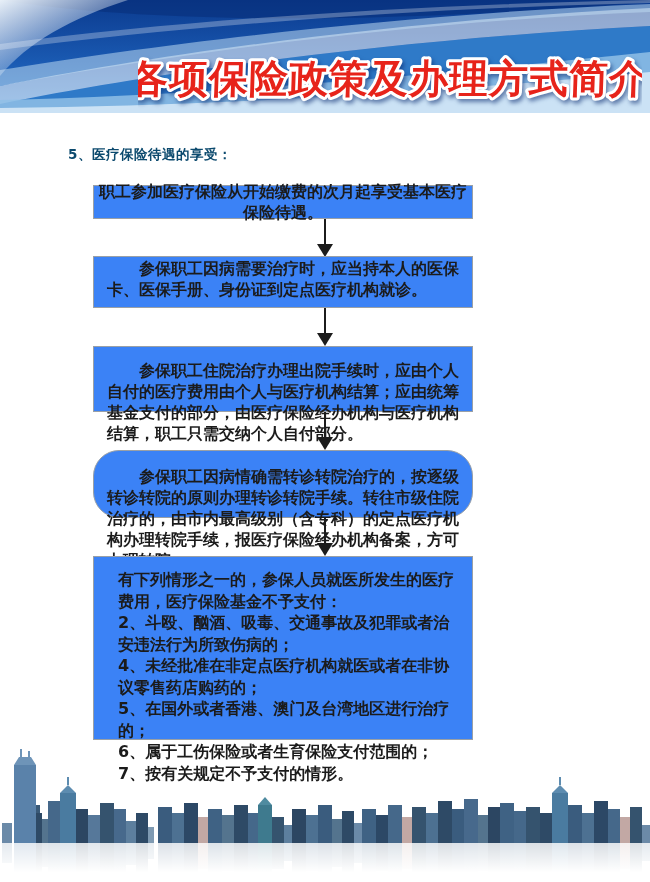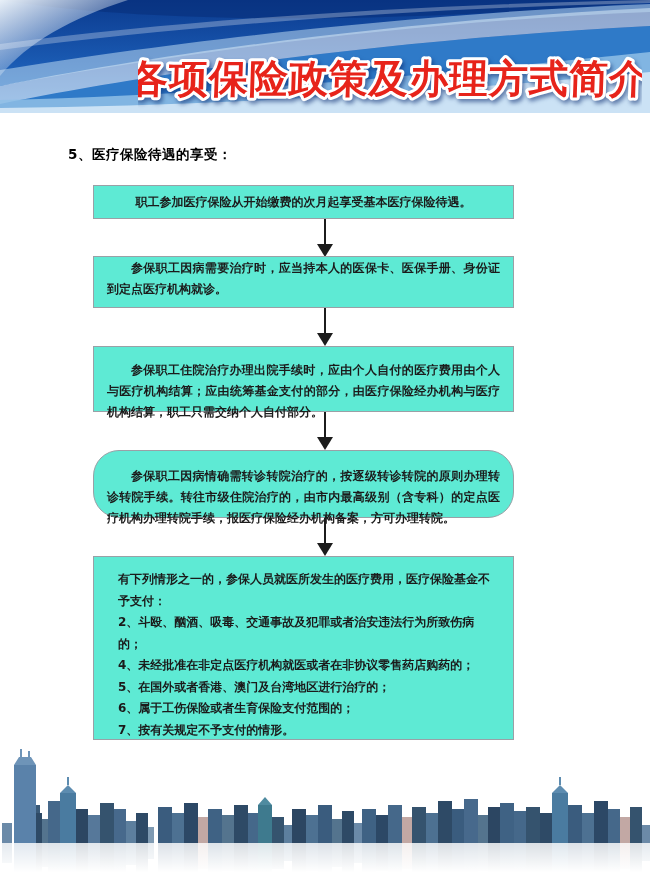--- a/index.html
+++ b/index.html
@@ -14,27 +14,27 @@
   .title-svg{position:absolute;left:138px;top:48px;width:504px;height:62px;}
   .title-svg text{
     font-family:"DejaVu Sans","Liberation Sans",sans-serif;
     font-weight:900;font-size:39px;letter-spacing:1px;
     paint-order:stroke fill;stroke-linejoin:round;
   }
   .title-wrap{filter:drop-shadow(2px 3px 2px rgba(8,40,110,.55));}
   
   .section-heading{
     position:absolute;left:68px;top:146px;
-    font-size:13.5px;font-weight:600;color:#000000;letter-spacing:.5px;
+    font-size:13.5px;font-weight:600;color:#0c4a6e;letter-spacing:.5px;
   }
   
   .fbox{
-    position:absolute;left:93px;width:421px;box-sizing:border-box;
-    border:1.5px solid #9aa0a6;background:#5eead4;
-    color:#1b1b1b;font-weight:700;font-size:12px;line-height:21px;
+    position:absolute;left:93px;width:380px;box-sizing:border-box;
+    border:1.5px solid #9aa0a6;background:#3b82f6;
+    color:#1b1b1b;font-weight:700;font-size:16px;line-height:21px;
     text-align:justify;padding:6px 13px;
   }
   .fbox p{margin:0;text-indent:2em;}
   #box1{top:185px;height:34px;display:flex;align-items:center;justify-content:center;padding:0;}
   #box1 p{text-indent:0;text-align:center;}
   #box2{top:256px;height:52px;padding-top:1px;}
   #box3{top:346px;height:66px;padding-top:13px;}
   #box4{top:450px;height:68px;padding-top:15px;border-radius:26px;}
   #box5{top:556px;height:184px;text-align:left;padding:12px 18px 0 24px;line-height:21.5px;}
   #box5 .line{margin:0;}

